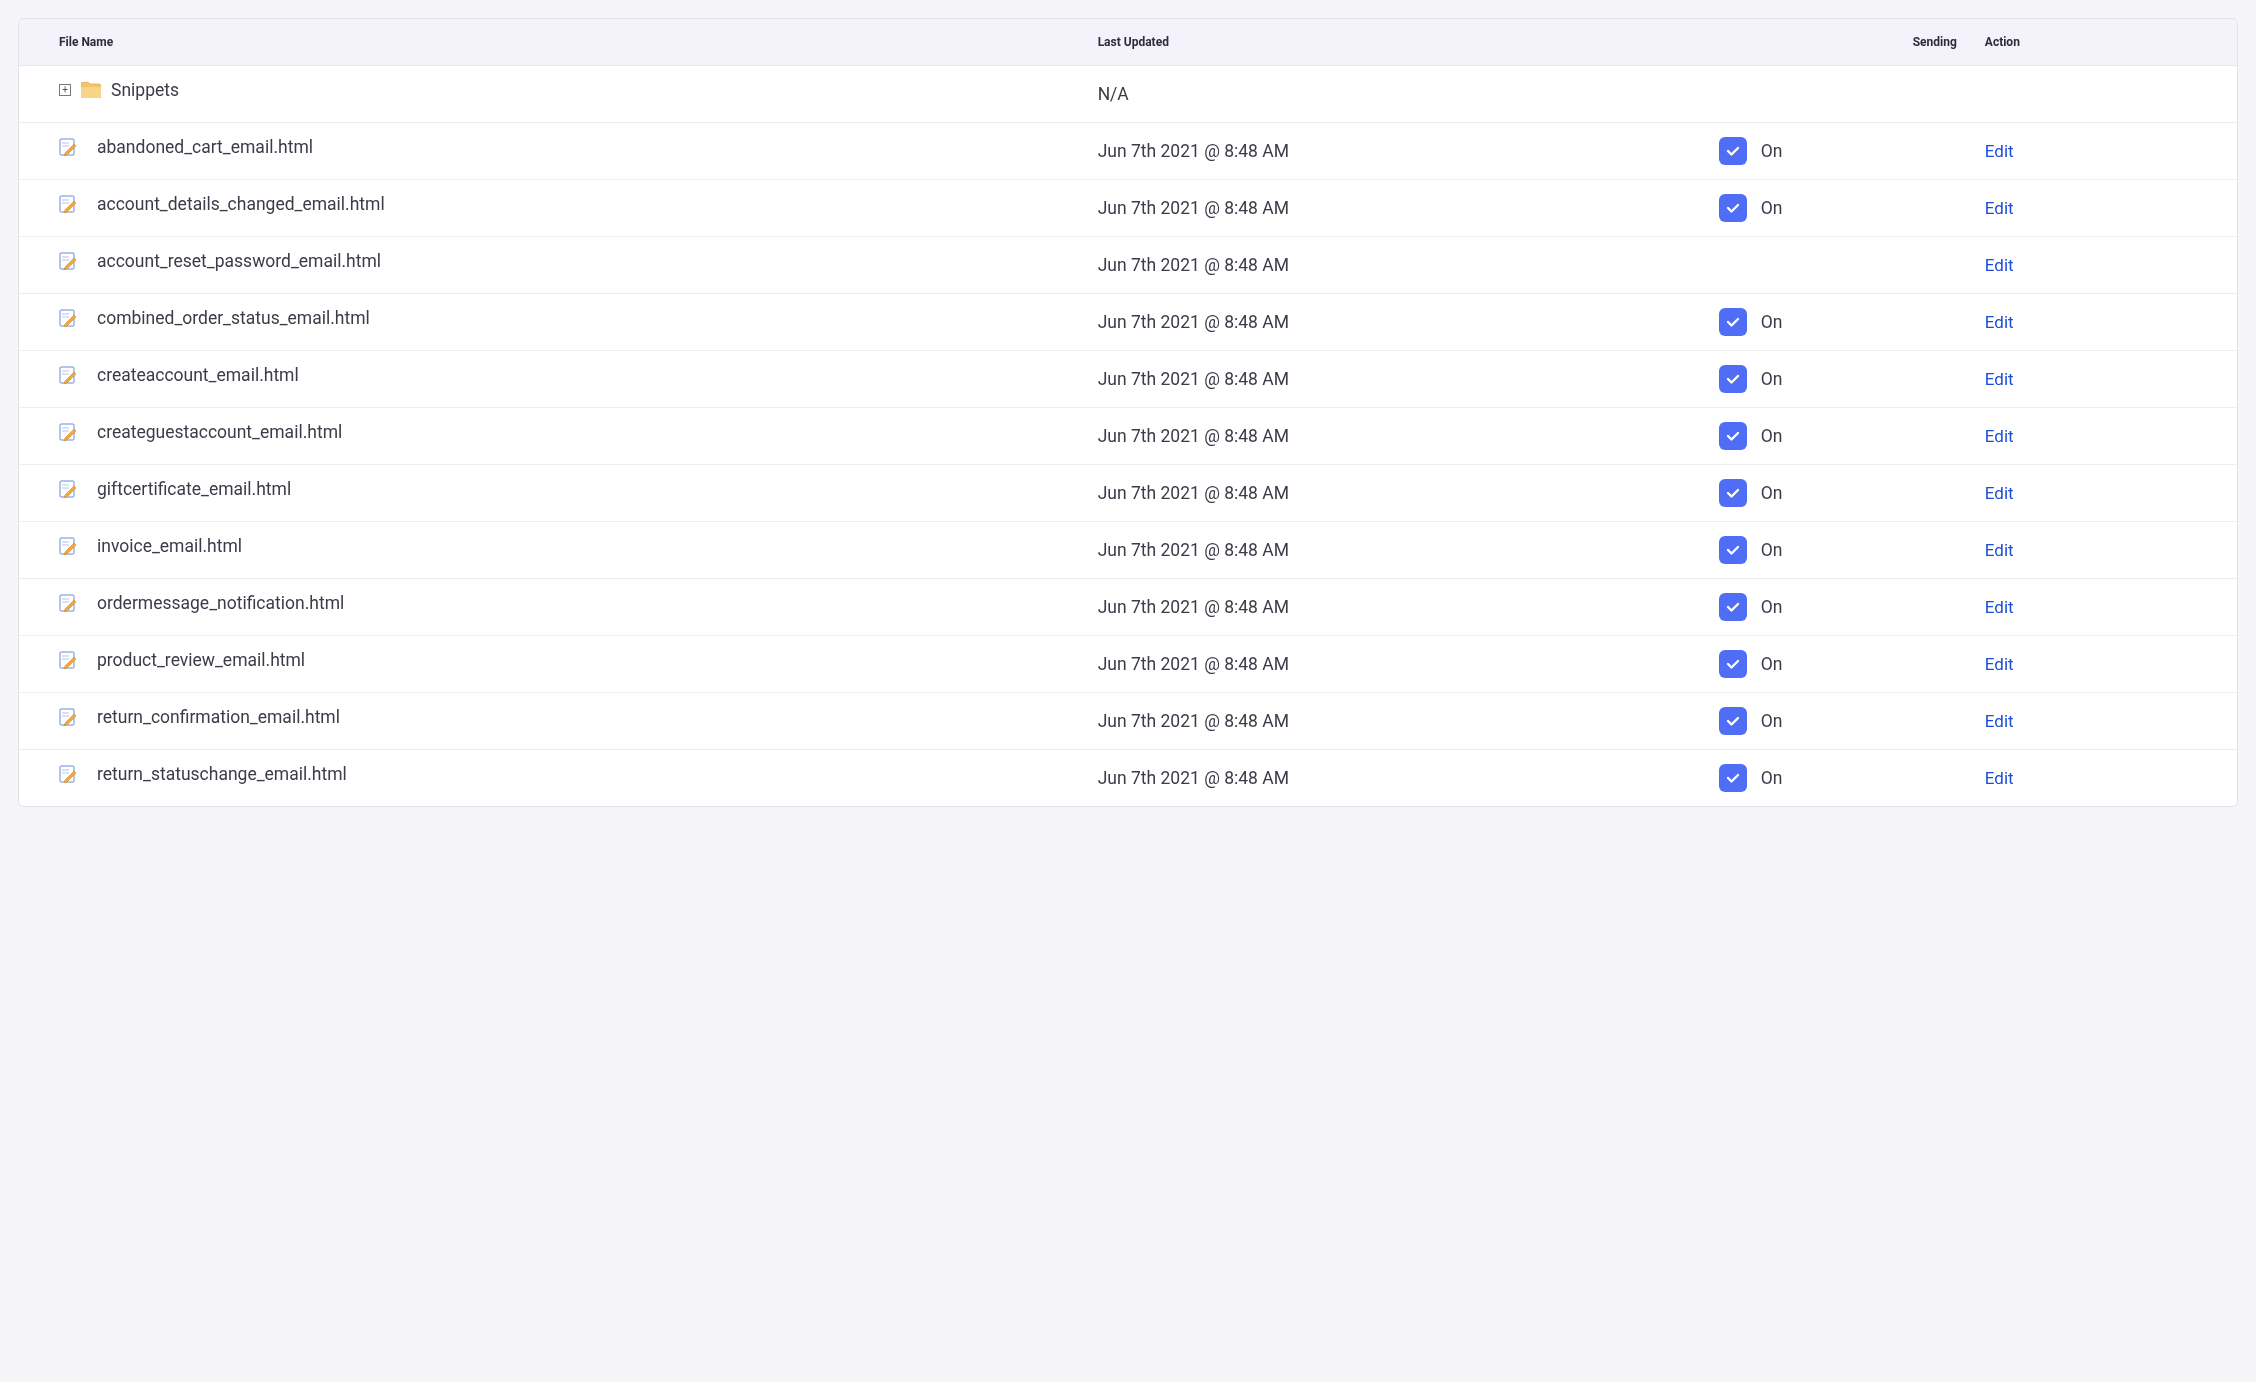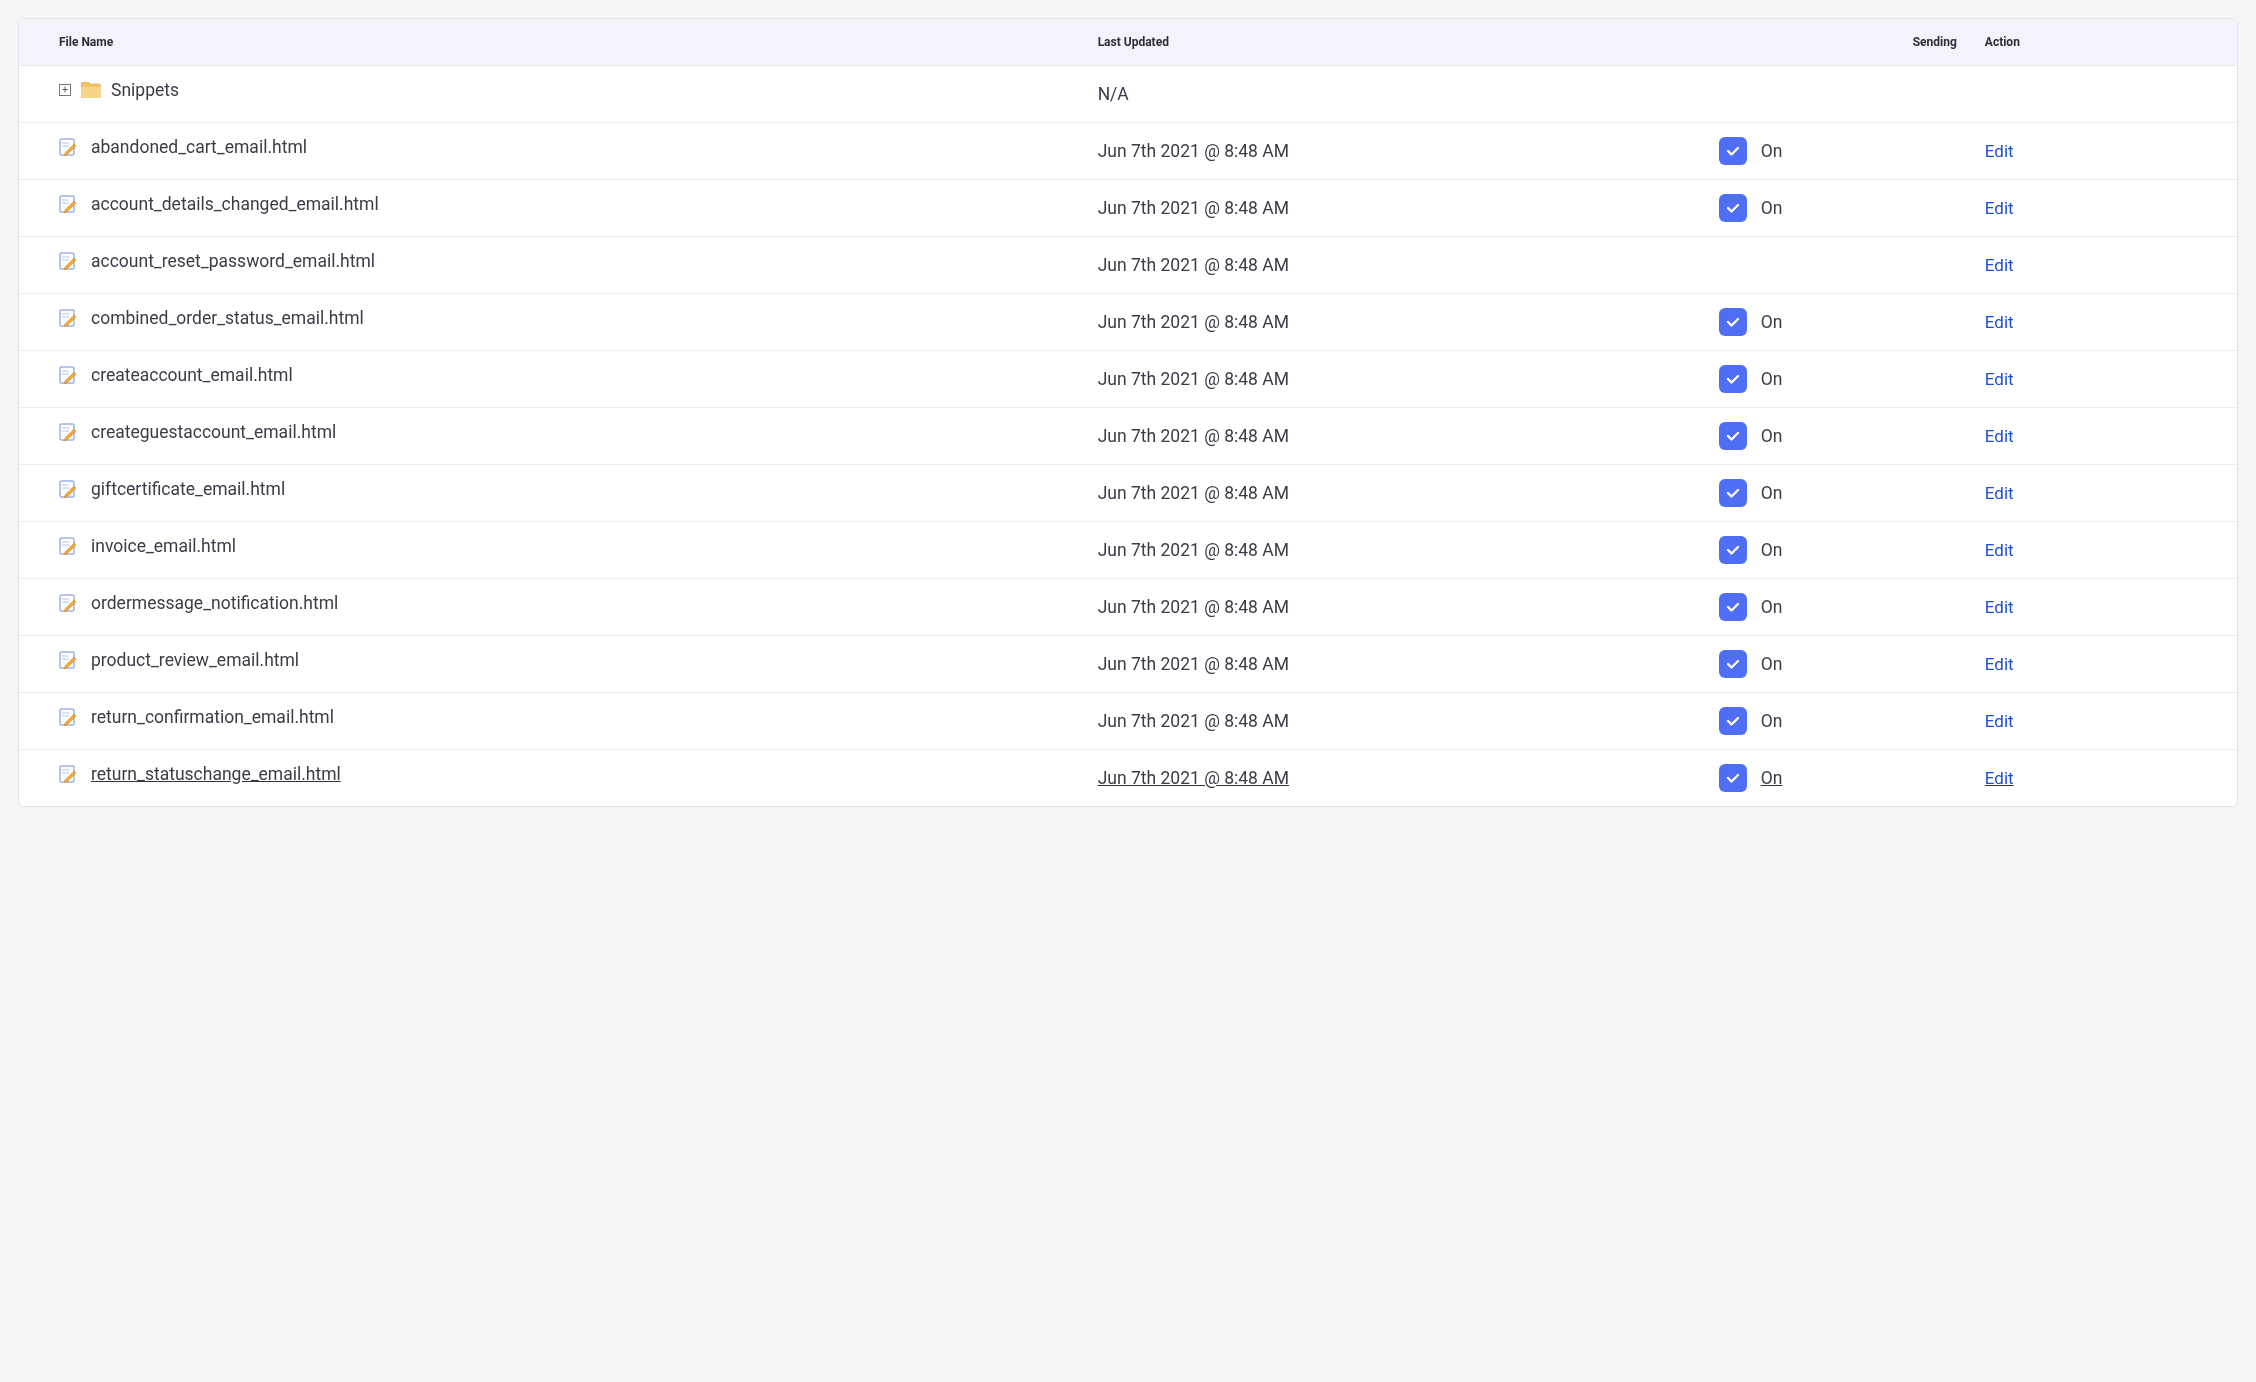--- a/index.html
+++ b/index.html
@@ -31,27 +31,27 @@
     font-size: 12px;
     border-bottom: 1px solid #e6e6ec;
   }
   th.col-file   { padding-left: 40px; width: 48%; }
   th.col-date   { width: 28%; }
   th.col-send   { width: 12%; text-align: right; }
   th.col-action { width: 12%; }
   tbody tr {
     border-bottom: 1px solid #ededf1;
   }
-  tbody tr:last-child { border-bottom: none; text-decoration: underline; }
+  tbody tr:last-child { border-bottom: none; }
   td { padding: 14px 14px; vertical-align: middle; color: #3a3c48; }
   td.col-file {
     padding-left: 40px;
     display: flex;
     align-items: center;
-    gap: 14px;
+    gap: 20px;
   }
   .folder-row td.col-file {
     padding-left: 40px;
     gap: 10px;
   }
   .expand-box {
     width: 12px; height: 12px;
     border: 1px solid #7a7a7a;
     background: #fff;
     display: inline-flex;

